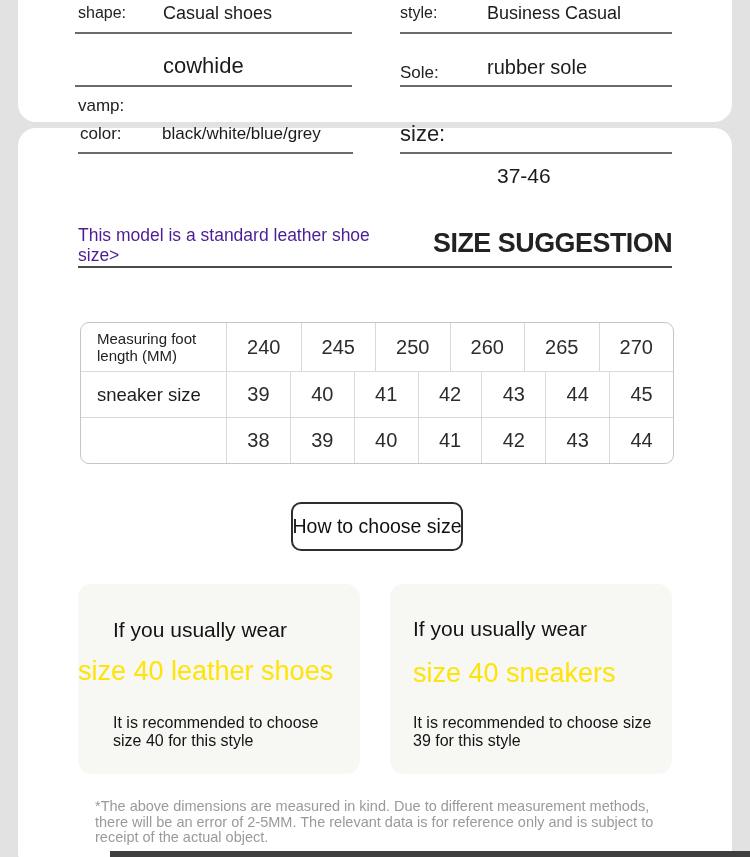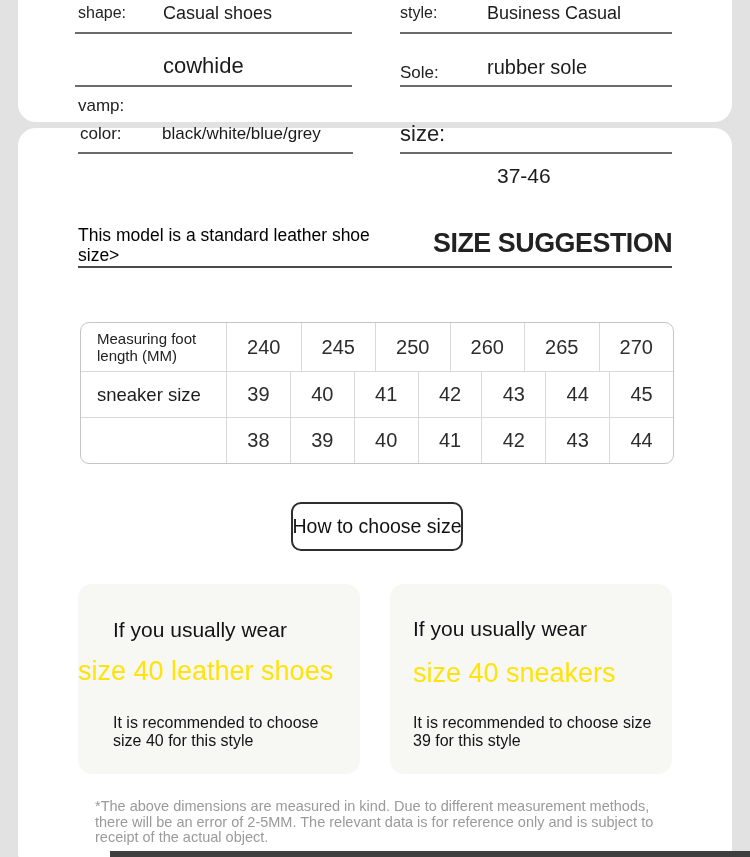--- a/index.html
+++ b/index.html
@@ -12,21 +12,21 @@
 
   .abs{position:absolute;}
   .label{color:#222;}
   .value{color:#1b1b1b;}
   .underline{position:absolute;height:2px;background:#6b6b6b;}
 
   
   .f16{font-size:16px;} .f17{font-size:17px;} .f18{font-size:18px;} .f20{font-size:20px;} .f21{font-size:21px;} .f22{font-size:22px;}
 
   
-  #suggest-note{left:78px;top:226px;width:305px;font-size:17.5px;line-height:19.5px;font-weight:500;color:#000000;}
+  #suggest-note{left:78px;top:226px;width:305px;font-size:17.5px;line-height:19.5px;font-weight:500;color:#4c1d95;}
   #suggest-title{right:78px;top:227px;font-size:28px;font-weight:700;letter-spacing:-.5px;color:#222;transform:scaleX(.96);transform-origin:right;}
   #suggest-hr{left:78px;top:266px;width:594px;height:2px;background:#4a4a4a;}
 
   
   #size-table{left:80px;top:322px;width:592px;height:140px;border:1px solid #c5c5c5;border-radius:9px;overflow:hidden;background:#fff;}
   #size-table .tr{display:flex;border-bottom:1px solid #d9d9d9;}
   #size-table .tr:last-child{border-bottom:none;}
   #size-table .th{width:146px;flex:0 0 146px;display:flex;align-items:center;padding-left:16px;box-sizing:border-box;border-right:1px solid #d9d9d9;}
   #size-table .td{flex:1;display:flex;align-items:center;justify-content:center;border-right:1px solid #d9d9d9;font-size:20px;font-weight:500;color:#2c2c2c;}
   #size-table .td:last-child{border-right:none;}

